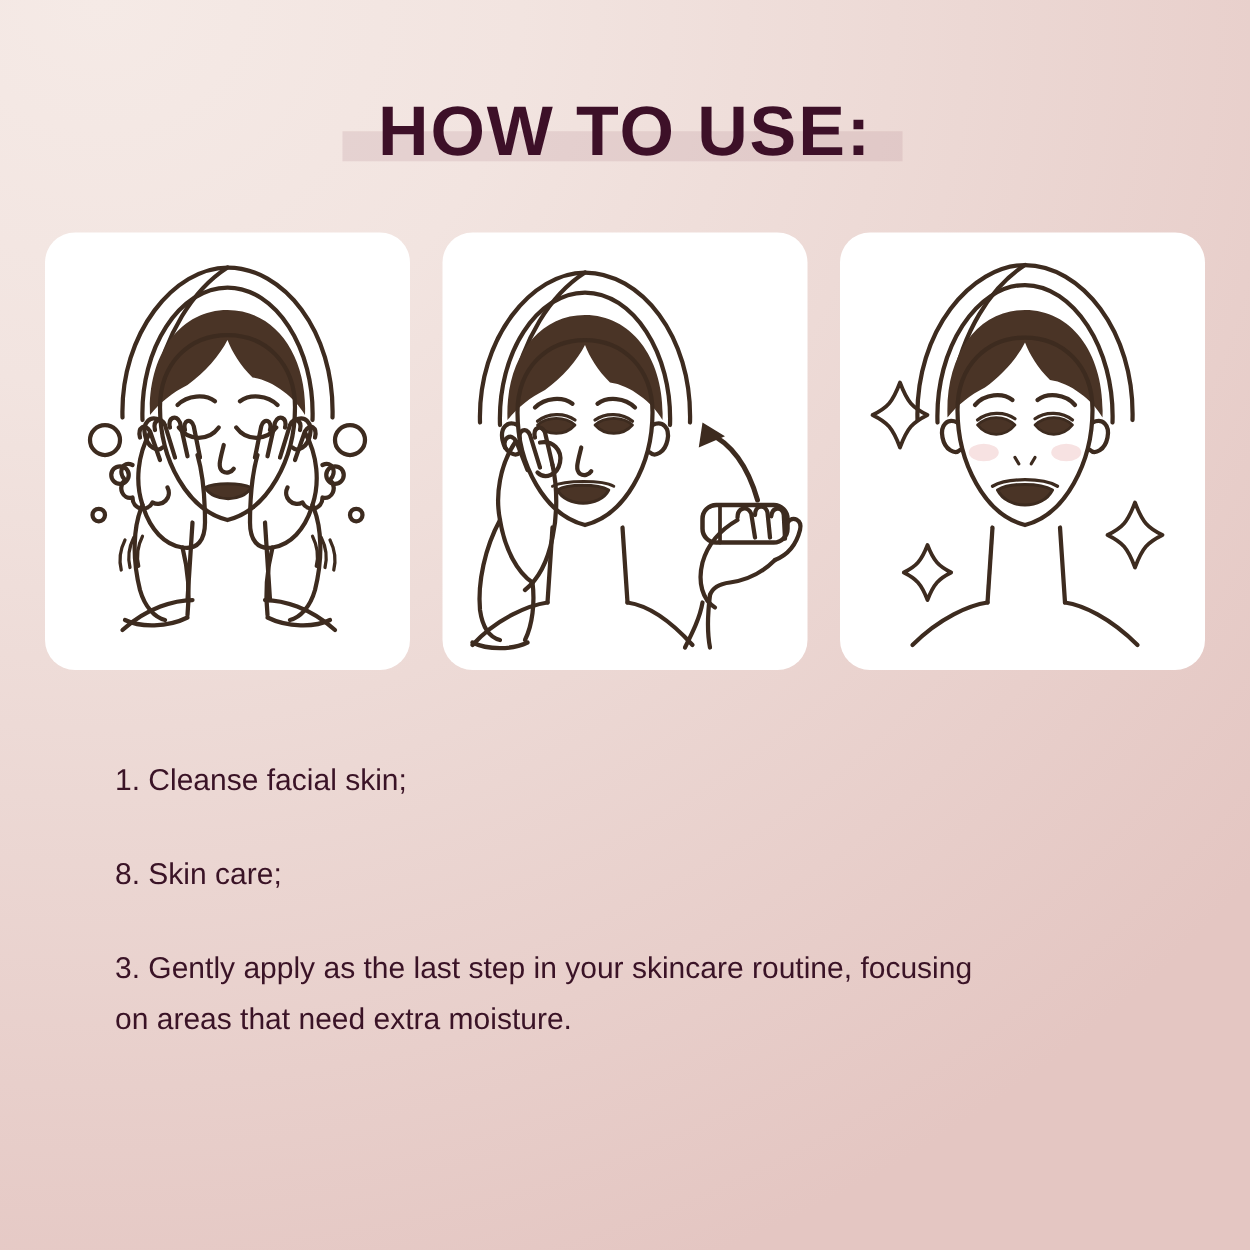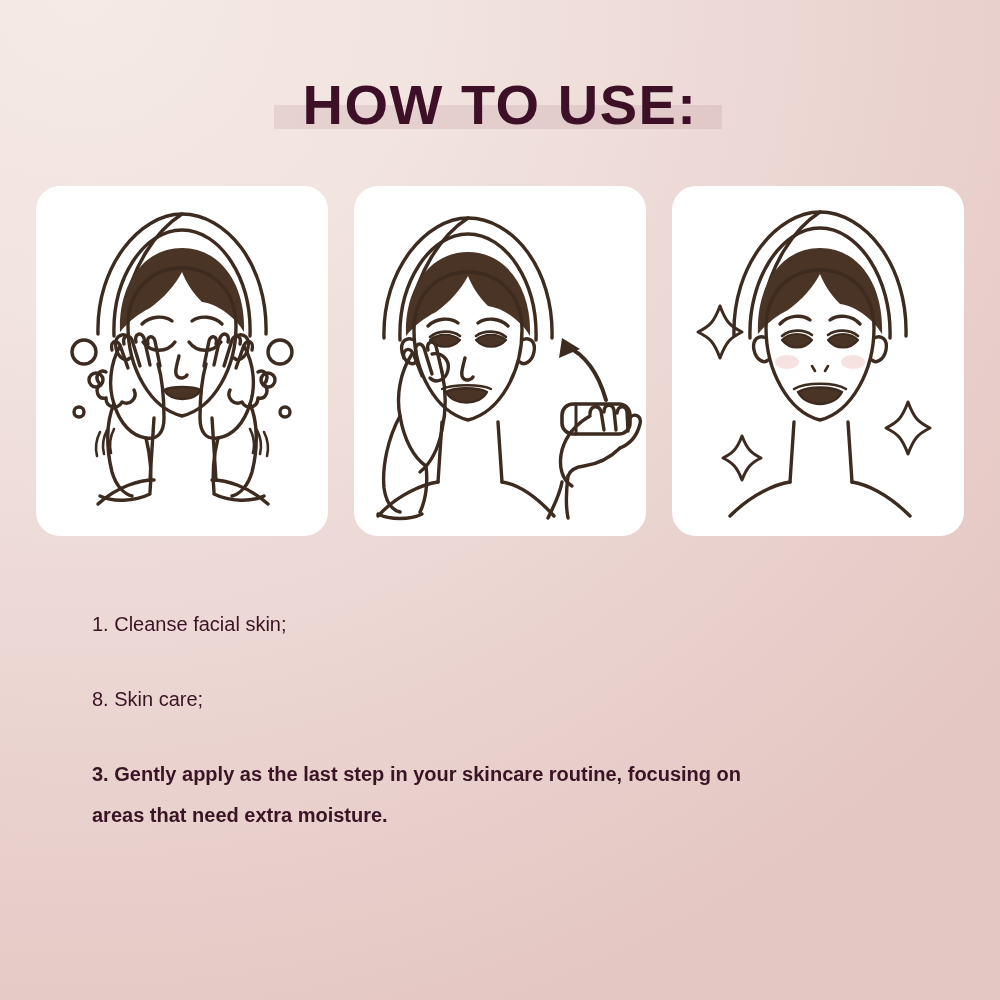--- a/index.html
+++ b/index.html
@@ -60,26 +60,26 @@
   .card svg { display:block; width:292px; height:350px; }
 
   
   #steps {
     position:absolute;
     left:92px; top:604px;
     width:820px;
   }
   .step {
     color:#3a1326;
-    font-size:20px;
+    font-size:24px;
     line-height:41px;
     margin-bottom:34px;
     max-width:700px;
   }
-  .step:last-child { margin-bottom:0;font-weight:bold; }
+  .step:last-child { margin-bottom:0; }
 </style>
 </head>
 <body>
 
 <div id="page">
 
   <div id="title-area">
     <div id="title-highlight"></div>
     <div id="title-text">HOW TO USE:</div>
   </div>

